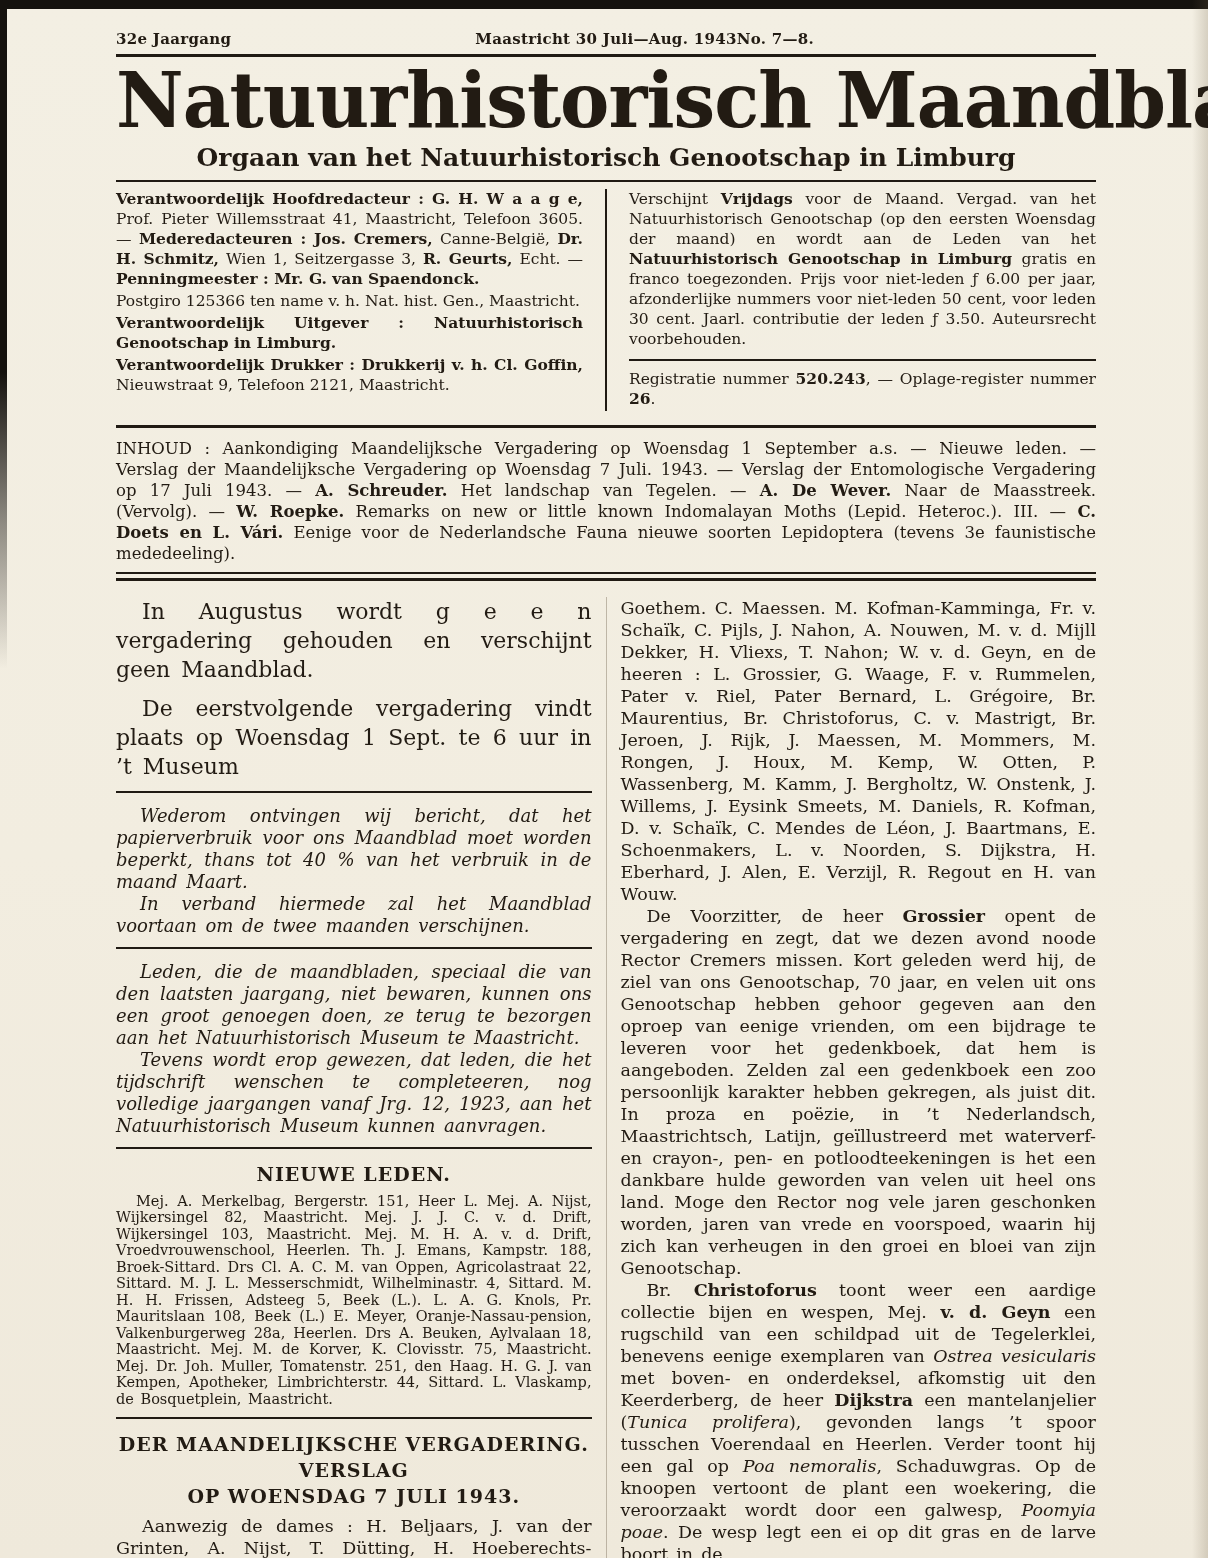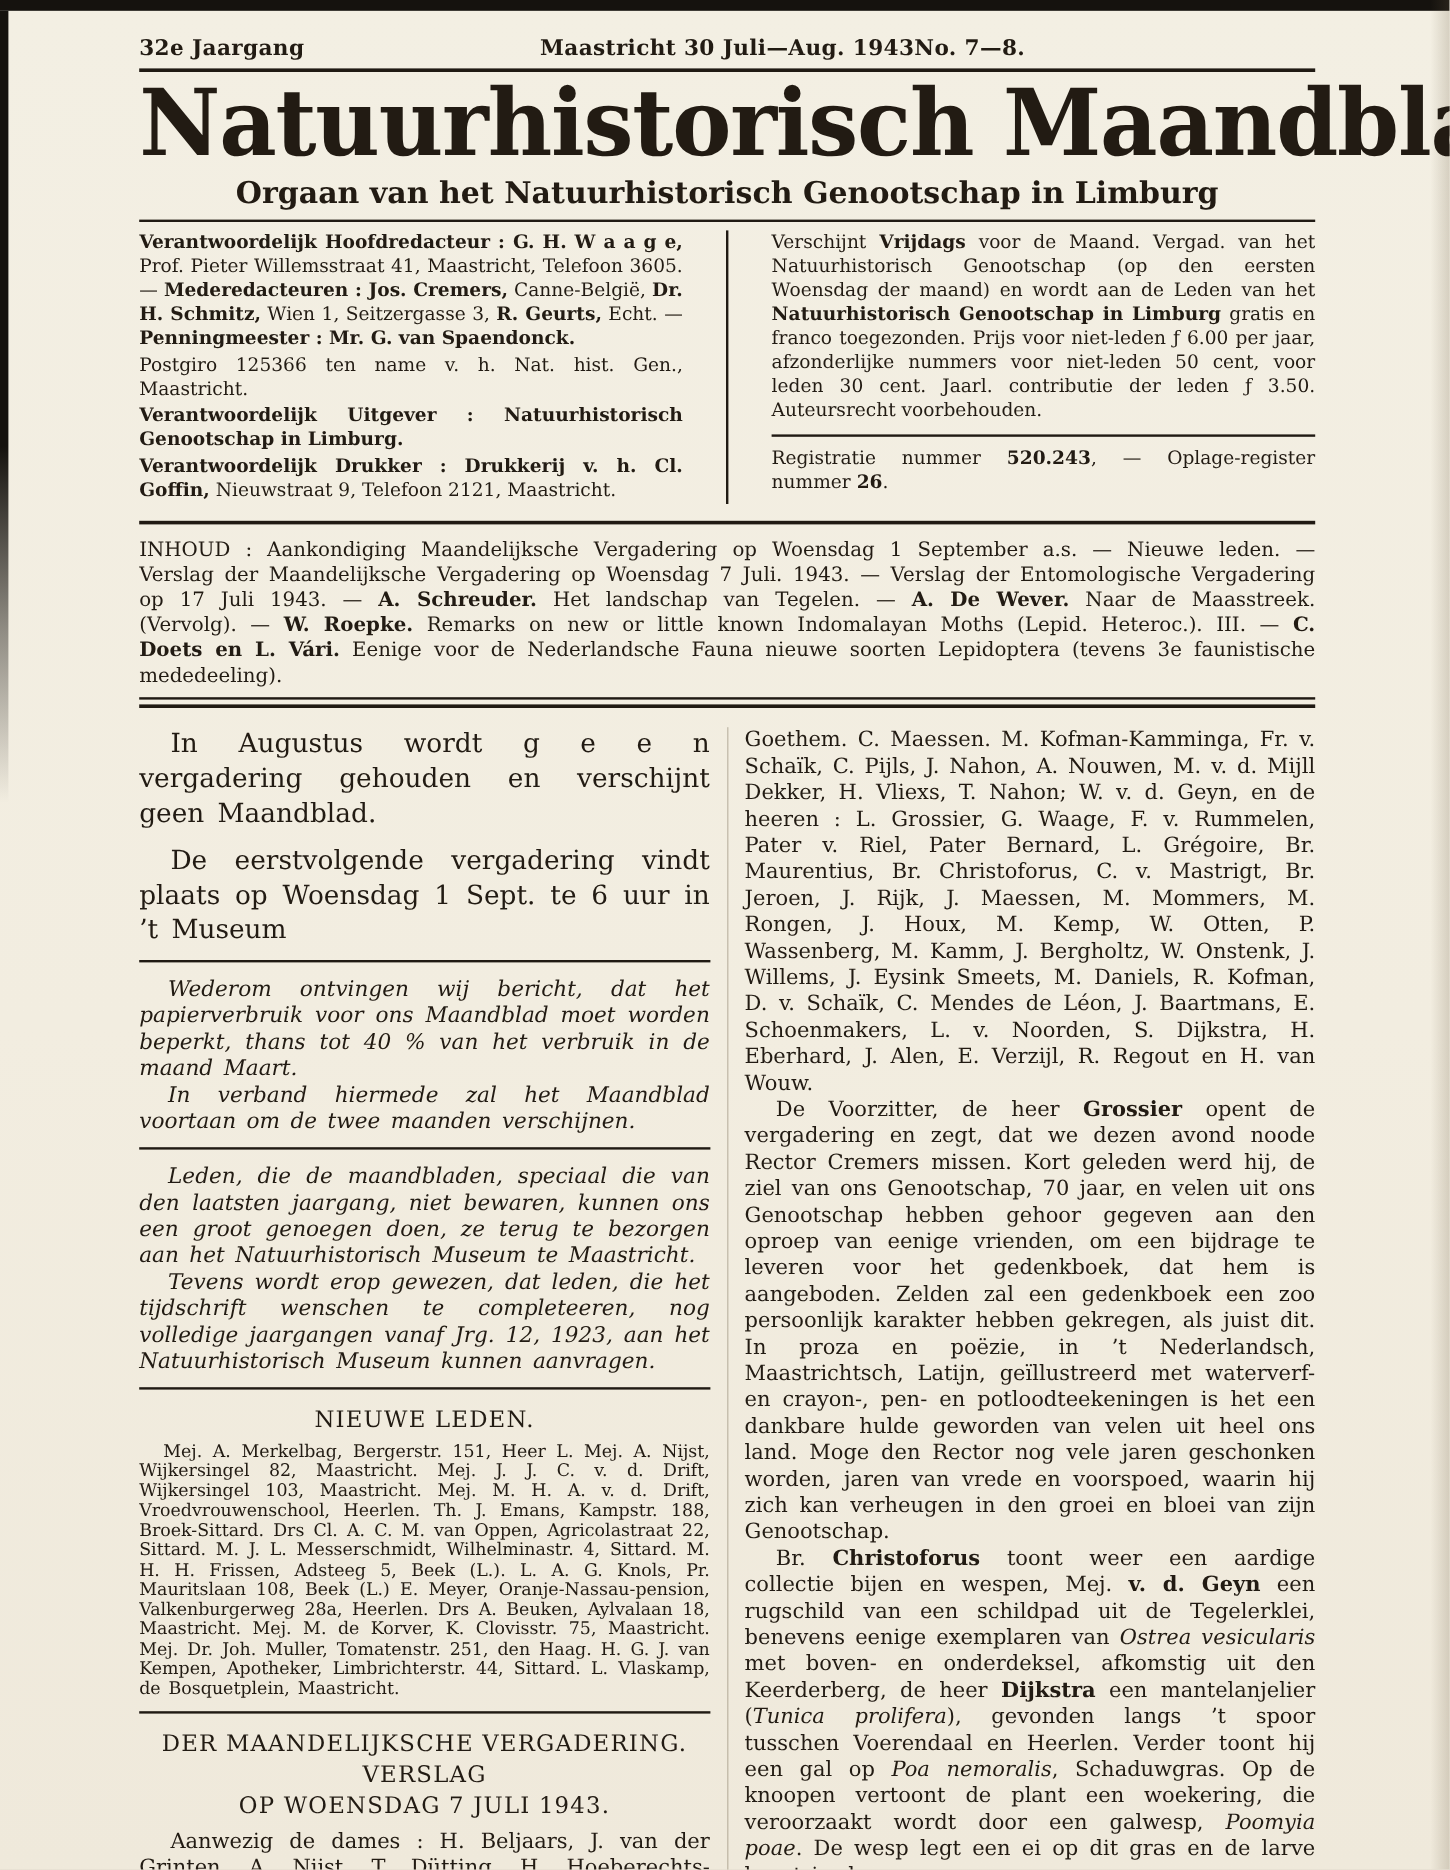--- a/index.html
+++ b/index.html
@@ -14,37 +14,37 @@
     color:#221b13;
   }
   .top-edge{position:absolute;top:0;left:0;width:100%;height:9px;background:#15120e;}
   .left-edge{position:absolute;top:9px;left:0;width:7px;height:660px;
     background:linear-gradient(180deg,#15120e 0%,#15120e 55%,rgba(21,18,14,.45) 78%,rgba(21,18,14,0) 100%);}
   .right-edge{position:absolute;top:0;right:0;width:16px;height:100%;
     background:linear-gradient(to left,rgba(110,95,70,.22),rgba(110,95,70,0));}
   .content{position:relative;padding:30px 112px 0 116px;}
 
   .header-row{display:grid;grid-template-columns:1fr auto 1fr;align-items:baseline;
-    font-weight:bold;font-size:18px;letter-spacing:.3px;}
+    font-weight:bold;font-size:15px;letter-spacing:.3px;}
   .header-row .hdr-left{text-align:left;}
   .header-row .hdr-center{text-align:right;}
   .header-row .hdr-right{}
 
   .rule{background:#201a13;border:none;}
   .rule-3{height:3px;margin:6px 0 0 0;}
   .rule-2{height:2px;}
 
   .title{
     margin:4px 0 0 0;text-align:center;font-weight:bold;
     font-size:74px;line-height:1.08;letter-spacing:-1px;white-space:nowrap;
     transform:scaleY(1.04);
   }
   .subtitle{text-align:center;font-weight:bold;font-size:25px;margin:2px 0 8px 0;}
 
-  .masthead{display:flex;align-items:stretch;margin:0;padding:7px 0 8px 0;min-height:196px;gap:14px;}
+  .masthead{display:flex;align-items:stretch;margin:0;padding:7px 0 8px 0;min-height:196px;}
   .mast-col{flex:1 1 0;font-size:15.5px;line-height:20px;text-align:justify;}
   .mast-col p{margin:0 0 2px 0;}
   .mast-divider{width:2px;background:#201a13;margin:0 22px;}
   .reg-rule{margin:10px 0 8px 0;}
   .reg-line{text-align:justify;}
   .b{font-weight:bold;}
   .i{font-style:italic;}
 
   .inhoud{margin:10px 0 8px 0;font-size:16.5px;line-height:21px;text-align:justify;
     word-spacing:3px;}
@@ -52,21 +52,21 @@
 
   .columns{display:flex;align-items:stretch;margin-top:16px;}
   .col{flex:1 1 0;}
   .col-divider{width:1px;background:rgba(105,92,70,.38);margin:0 14px;}
 
   .announce{font-weight:normal;font-size:22px;line-height:29px;text-align:justify;
     text-indent:26px;word-spacing:4px;margin:0 0 10px 0;}
   .colrule{height:2px;background:#201a13;margin:10px 0 12px 0;}
   .notice{font-style:italic;font-size:18px;line-height:22px;text-align:justify;
     text-indent:24px;word-spacing:3px;margin:0;}
-  .sec-heading{font-weight:normal;font-size:19px;line-height:26px;text-align:center;
+  .sec-heading{font-weight:bold;font-size:19px;line-height:26px;text-align:center;
     letter-spacing:1px;margin:2px 0 6px 0;}
   .sec-heading.tight{margin:0;}
   .members{font-size:14.5px;line-height:16.5px;text-align:justify;text-indent:20px;
     word-spacing:2px;margin:0;}
   .body-p{font-size:17.5px;line-height:22px;text-align:justify;word-spacing:2.5px;margin:0;}
   .indent{text-indent:26px;}
 </style>
 </head>
 <body>
 

